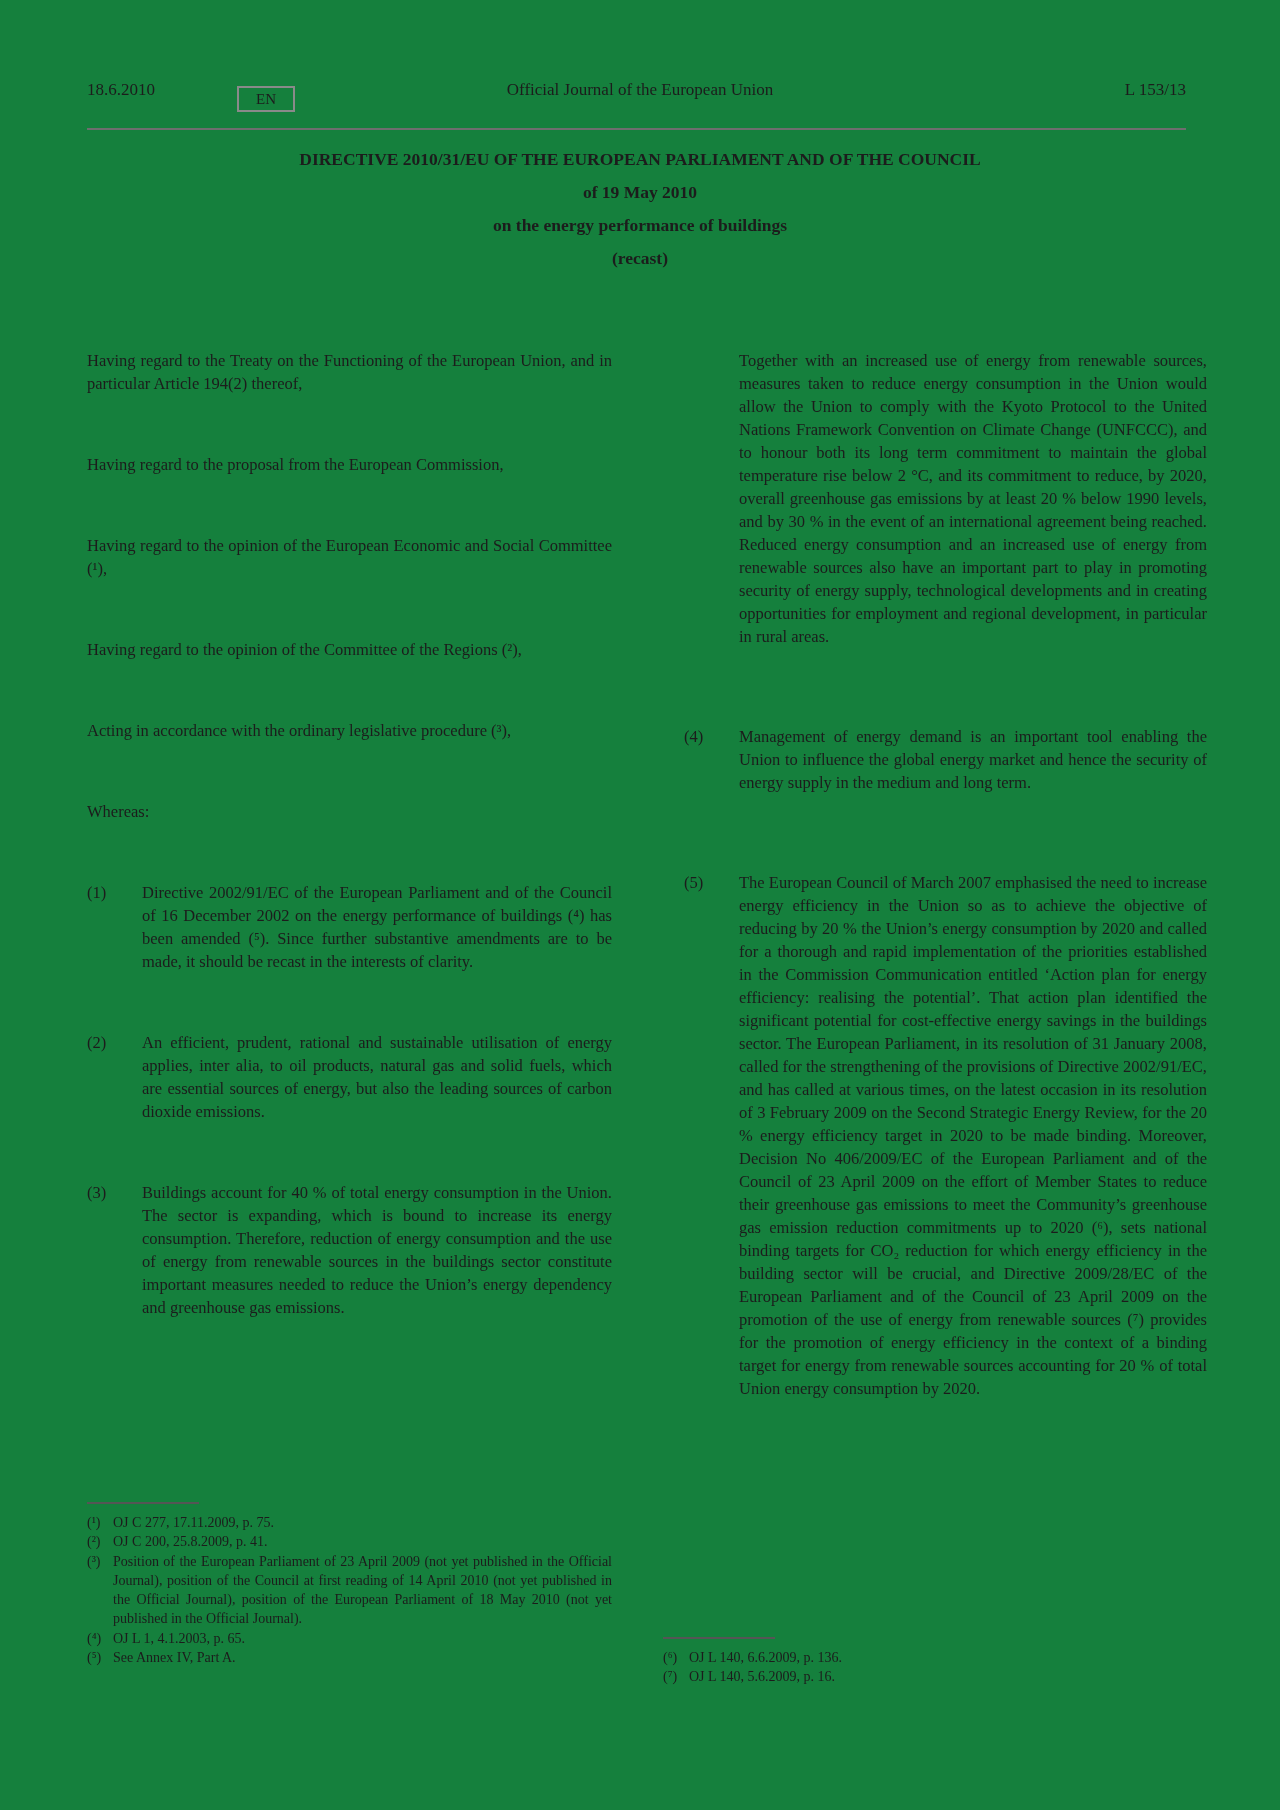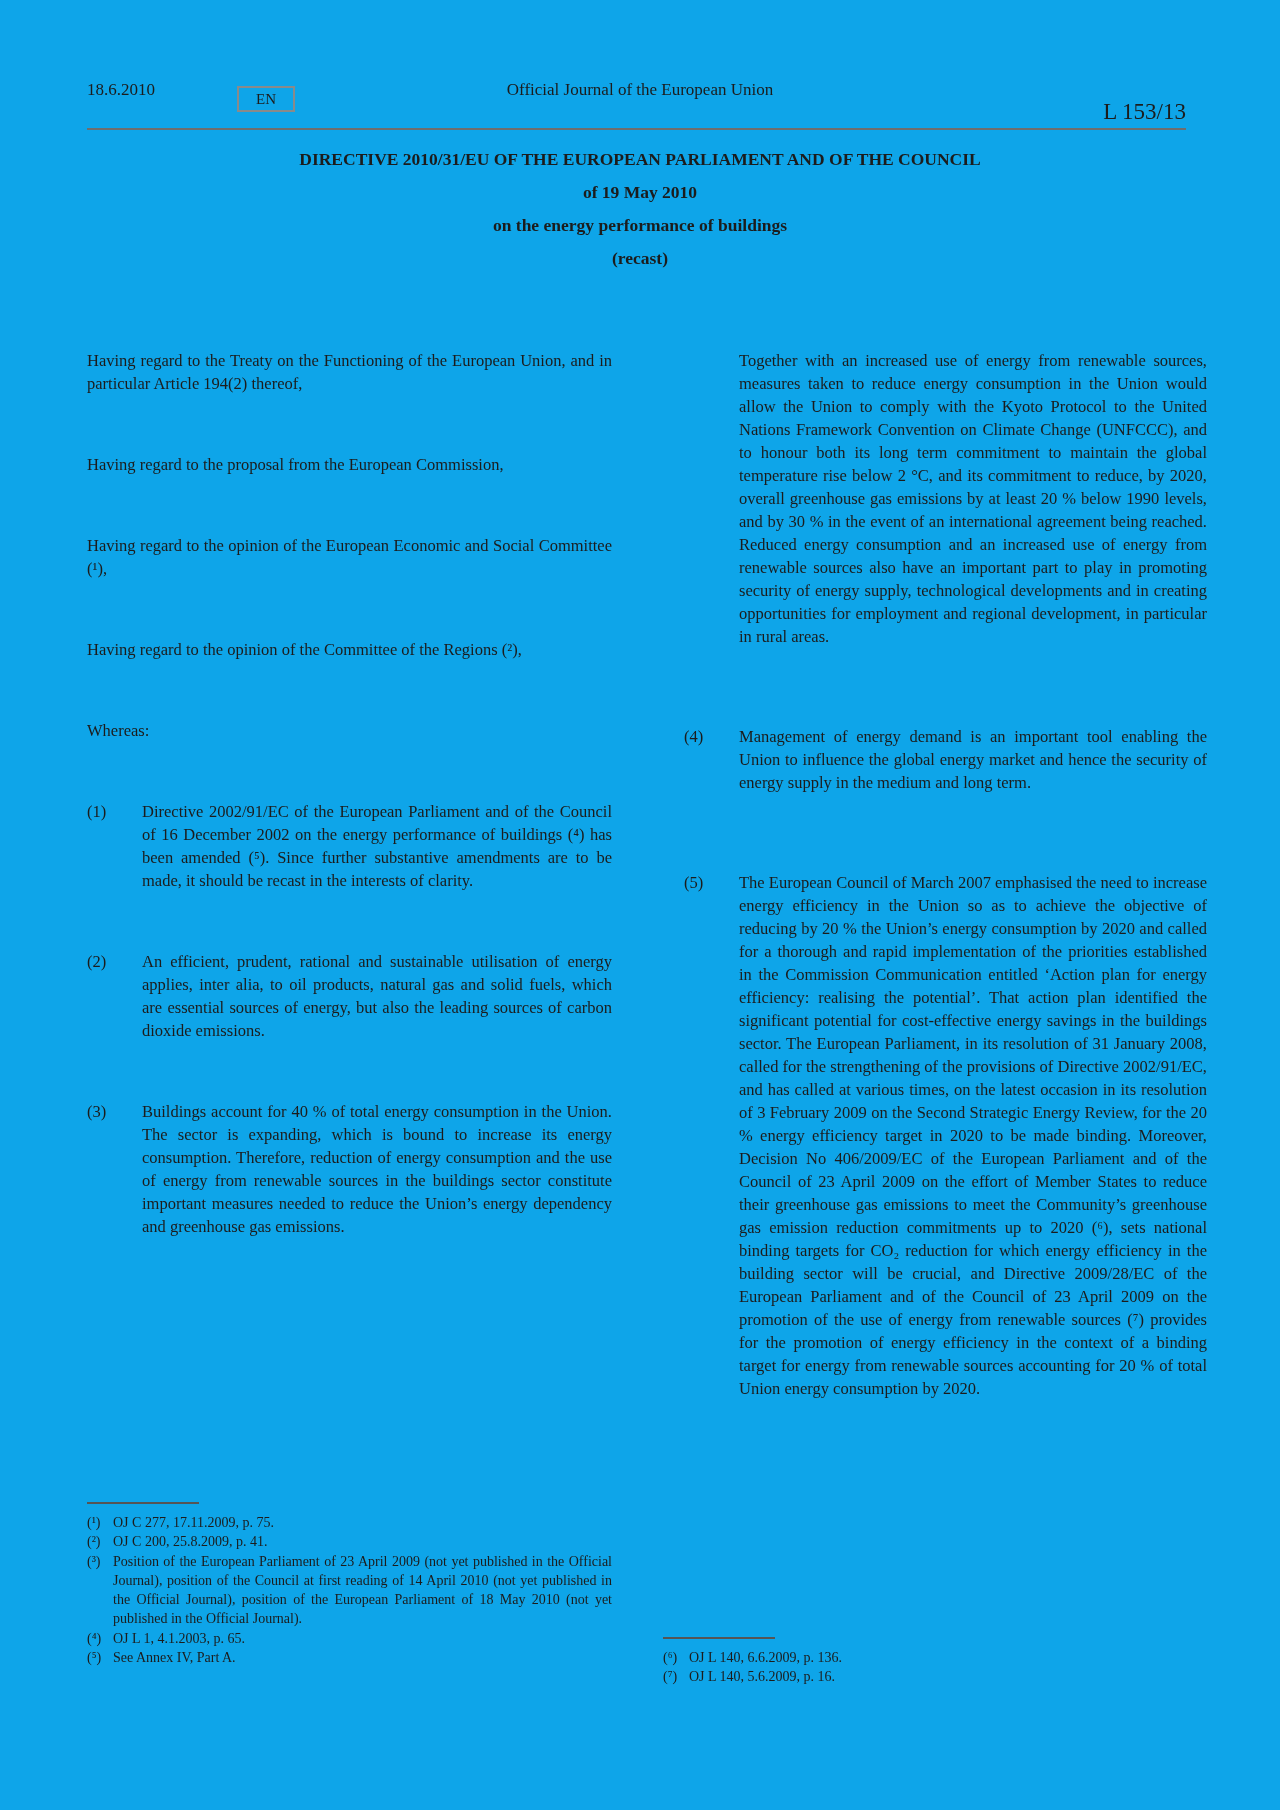--- a/index.html
+++ b/index.html
@@ -1,35 +1,35 @@
 <!DOCTYPE html>
 <html><head>
 <meta charset="utf-8">
 <style>
   html,body { margin:0; padding:0; background:#e8e8e8; }
   .page {
     position:relative;
     width:1280px; height:1810px;
     margin:0 auto;
-    background:#0ea5e9;
+    background:#15803d;
     font-family:"Liberation Serif","DejaVu Serif",serif;
     color:#1c1c1c;
     overflow:hidden;
   }
   
   .hdr-date { position:absolute; left:87px; top:80px; font-size:17px; }
   .hdr-lang-box {
     position:absolute; left:237px; top:86px;
     width:54px; height:22px;
     border:2px solid #8a8a8a;
     text-align:center; line-height:22px; font-size:15px;
     box-sizing:content-box;
   }
   .hdr-journal { position:absolute; left:0; right:0; top:80px; text-align:center; font-size:17px; }
-  .hdr-page { position:absolute; right:94px; top:80px; font-size:23px;margin-top:19px; }
+  .hdr-page { position:absolute; right:94px; top:80px; font-size:17px; }
   .hdr-rule { position:absolute; left:87px; top:128px; width:1099px; height:2px; background:#6e6e6e; }
   
   .title-block { position:absolute; left:0; right:0; top:150px; text-align:center; }
   .title-line { font-weight:bold; font-size:17.5px; line-height:18px; margin:0 0 15px 0; }
   
   .col { position:absolute; top:349px; font-size:16.5px; line-height:23px; }
   .col-left  { left:87px;  width:525px; }
   .col-right { left:684px; width:523px; }
   .para { margin:0 0 58px 0; text-align:justify; }
   .col-right .para { margin-bottom:77px; }
@@ -63,20 +63,21 @@
     <p class="title-line">of 19 May 2010</p>
     <p class="title-line">on the energy performance of buildings</p>
     <p class="title-line">(recast)</p>
   </div>
 
   <div class="col col-left">
     <p class="para">Having regard to the Treaty on the Functioning of the European Union, and in particular Article 194(2) thereof,</p>
     <p class="para">Having regard to the proposal from the European Commission,</p>
     <p class="para">Having regard to the opinion of the European Economic and Social Committee (¹),</p>
     <p class="para">Having regard to the opinion of the Committee of the Regions (²),</p>
+    <p class="para">Acting in accordance with the ordinary legislative procedure (³),</p>
     <p class="para">Whereas:</p>
 
     <div class="recital">
       <span class="recital-num">(1)</span>
       <span class="recital-text">Directive 2002/91/EC of the European Parliament and of the Council of 16 December 2002 on the energy performance of buildings (⁴) has been amended (⁵). Since further substantive amendments are to be made, it should be recast in the interests of clarity.</span>
     </div>
     <div class="recital">
       <span class="recital-num">(2)</span>
       <span class="recital-text">An efficient, prudent, rational and sustainable utilisation of energy applies, inter alia, to oil products, natural gas and solid fuels, which are essential sources of energy, but also the leading sources of carbon dioxide emissions.</span>
     </div>

